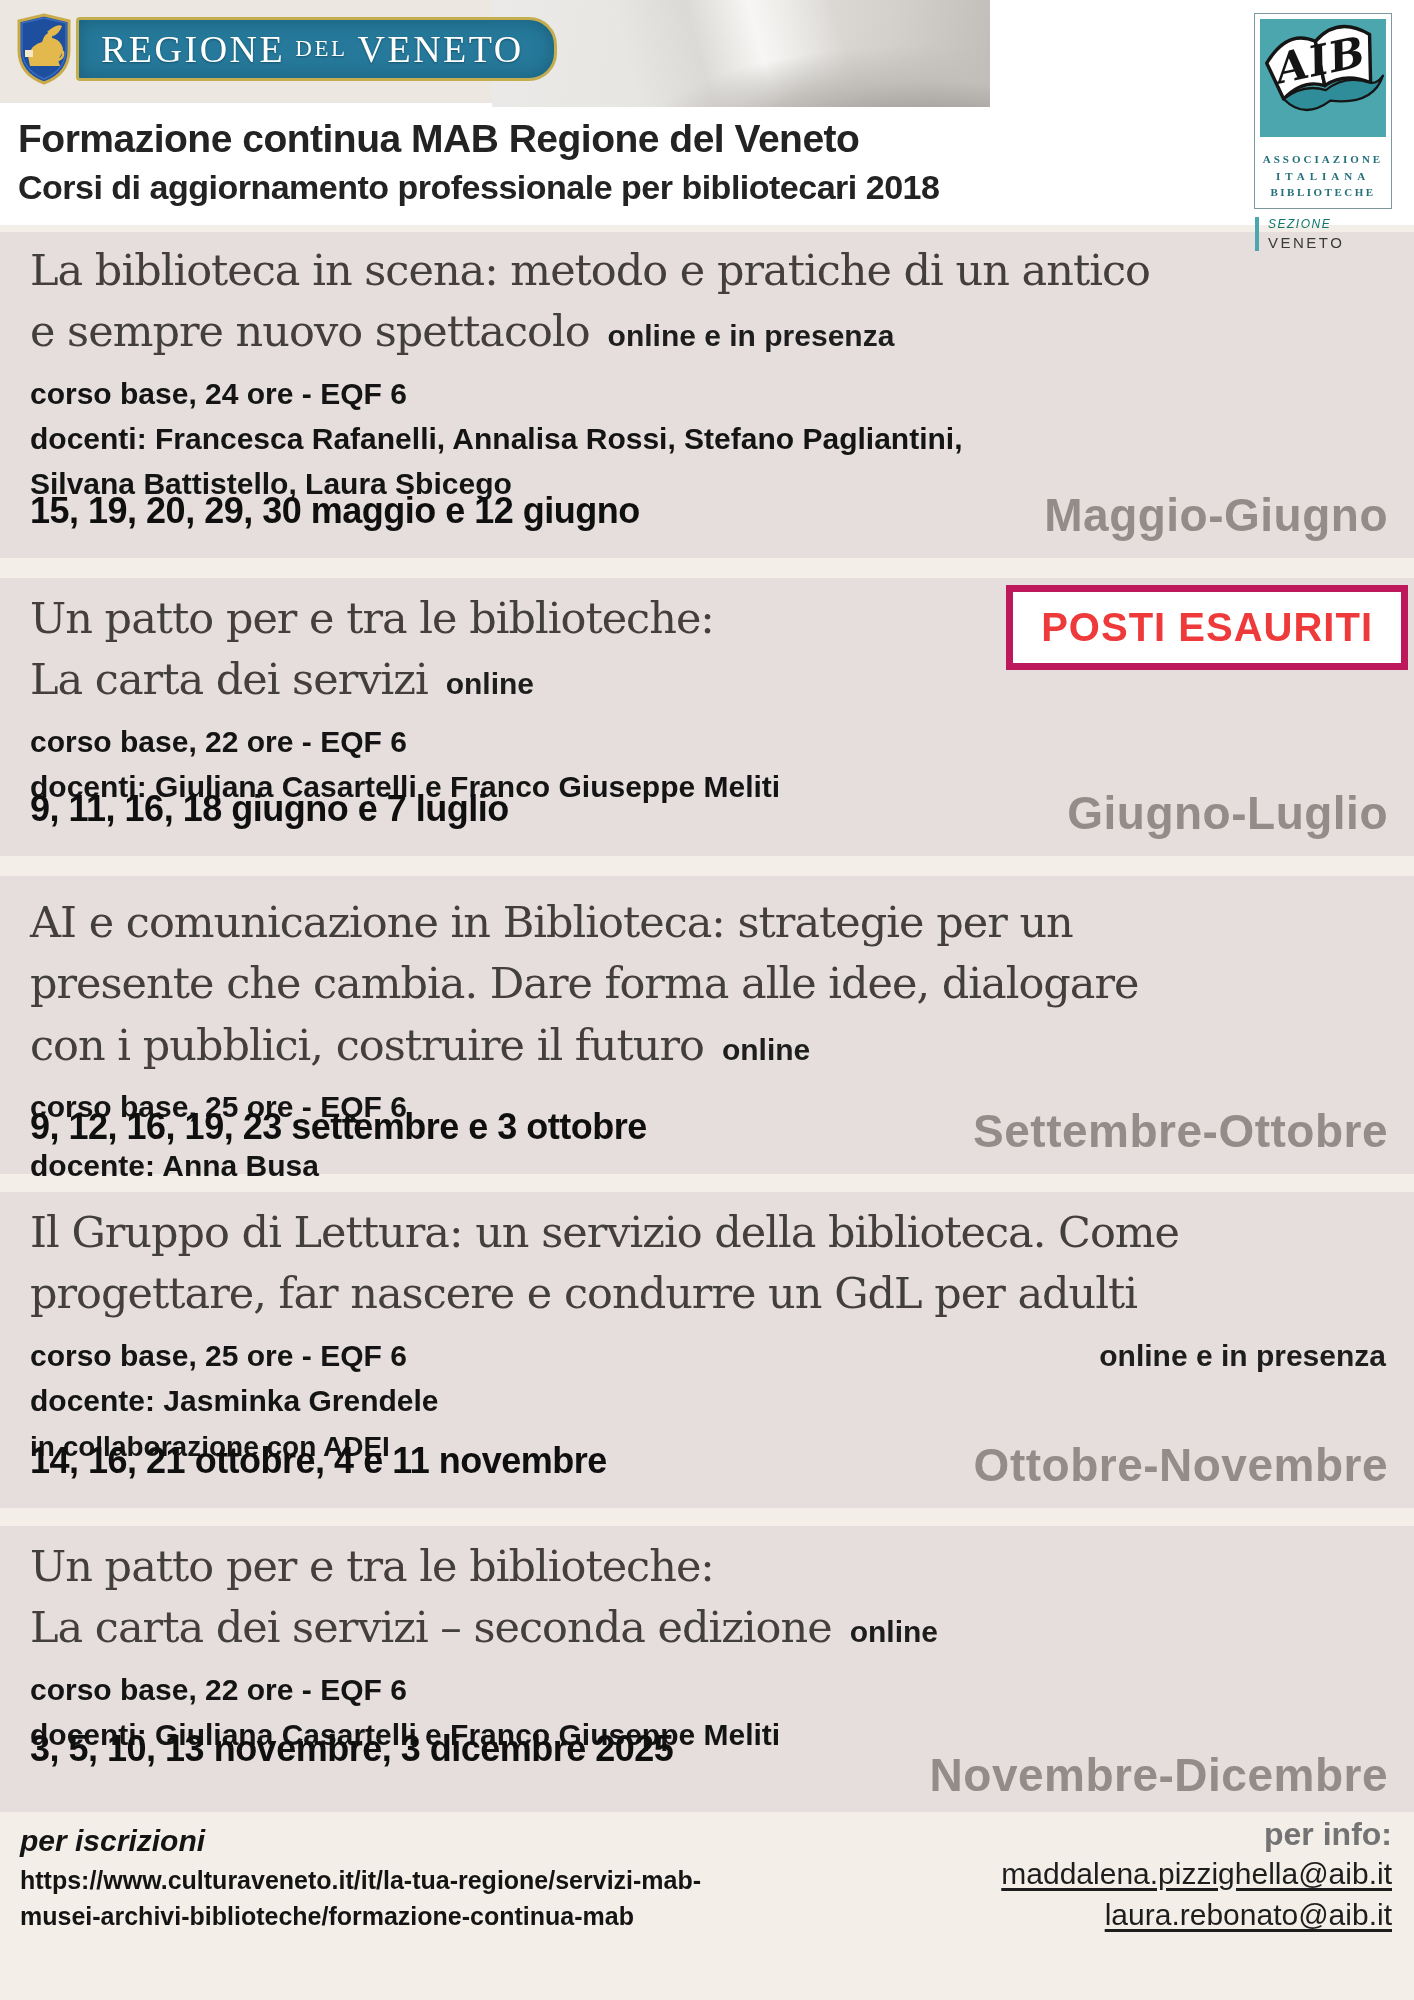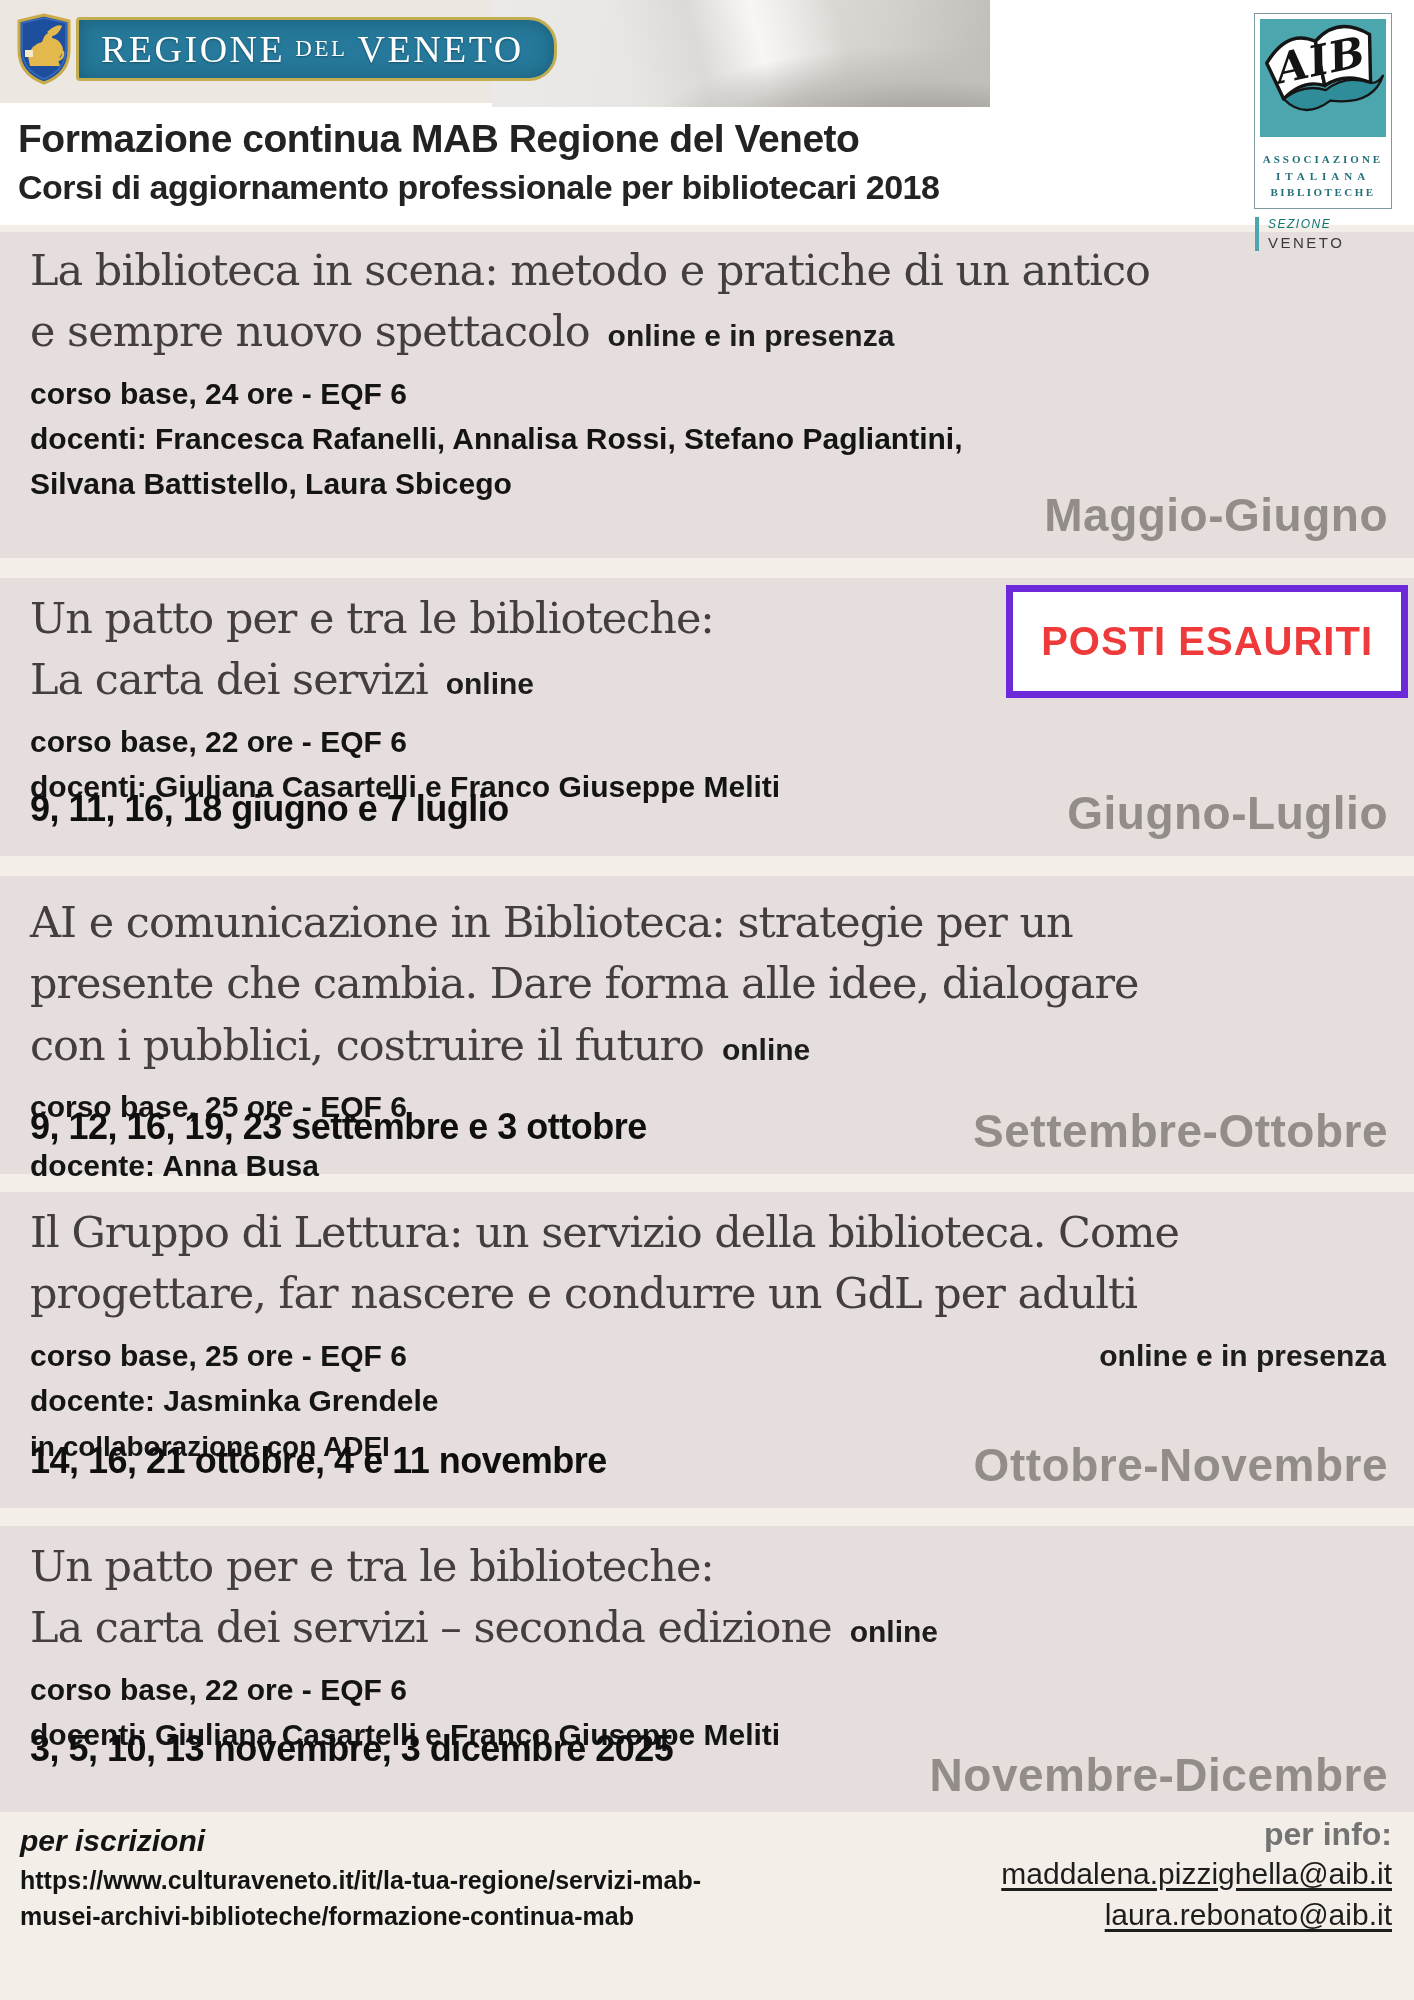--- a/index.html
+++ b/index.html
@@ -59,22 +59,22 @@
   .meta.mt{margin-top:14px;}
   .meta-row{display:flex;justify-content:space-between;align-items:baseline;}
   .mode-right{font-size:30px;font-weight:700;color:#1d1d1d;}
   .collab{font-size:28px;font-weight:700;margin-top:8px;color:#141414;}
   .dates{position:absolute;left:30px;bottom:26px;font-size:36px;font-weight:800;
       letter-spacing:-0.5px;color:#0f0f0f;}
   .s5 .dates{bottom:42px;}
   .month{position:absolute;right:26px;bottom:16px;font-size:46px;font-weight:800;
       letter-spacing:0.5px;color:#938d8a;}
   .s5 .month{bottom:10px;}
-  .soldout{position:absolute;top:7px;right:6px;background:#ffffff;border:7px solid #6d28d9;
-      padding:27px 28px;}
+  .soldout{position:absolute;top:7px;right:6px;background:#ffffff;border:7px solid #be185d;
+      padding:13px 28px;}
   .soldout span{color:#ee3a3a;font-size:40px;font-weight:800;letter-spacing:1px;}
 
   
   .footer{position:relative;height:124px;background:#f3eee7;}
   .enroll{position:absolute;left:20px;top:12px;}
   .enroll-label{font-size:30px;font-weight:800;color:#141414;font-style:italic;}
   .enroll-url{font-size:25px;font-weight:700;line-height:1.45;color:#141414;
       white-space:pre-line;margin-top:4px;}
   .info{position:absolute;right:22px;top:4px;text-align:right;}
   .info-label{font-size:32px;font-weight:700;color:#737373;}
@@ -136,20 +136,21 @@
     <div class="main-title">Formazione continua MAB Regione del Veneto</div>
     <div class="sub-title">Corsi di aggiornamento professionale per bibliotecari 2018</div>
   </div>
 
   <section class="course s1">
     <div class="course-title"><span class="t">La biblioteca in scena: metodo e pratiche di un antico
 e sempre nuovo spettacolo</span><span class="mode">online e in presenza</span></div>
     <div class="meta">corso base, 24 ore - EQF 6</div>
     <div class="meta">docenti: Francesca Rafanelli, Annalisa Rossi, Stefano Pagliantini,
 Silvana Battistello, Laura Sbicego</div>
+    <div class="dates">15, 19, 20, 29, 30 maggio e 12 giugno</div>
     <div class="month">Maggio-Giugno</div>
   </section>
 
   <section class="course s2">
     <div class="soldout"><span>POSTI ESAURITI</span></div>
     <div class="course-title"><span class="t">Un patto per e tra le biblioteche:
 La carta dei servizi</span><span class="mode">online</span></div>
     <div class="meta">corso base, 22 ore - EQF 6</div>
     <div class="meta">docenti: Giuliana Casartelli e Franco Giuseppe Meliti</div>
     <div class="dates">9, 11, 16, 18 giugno e 7 luglio</div>

